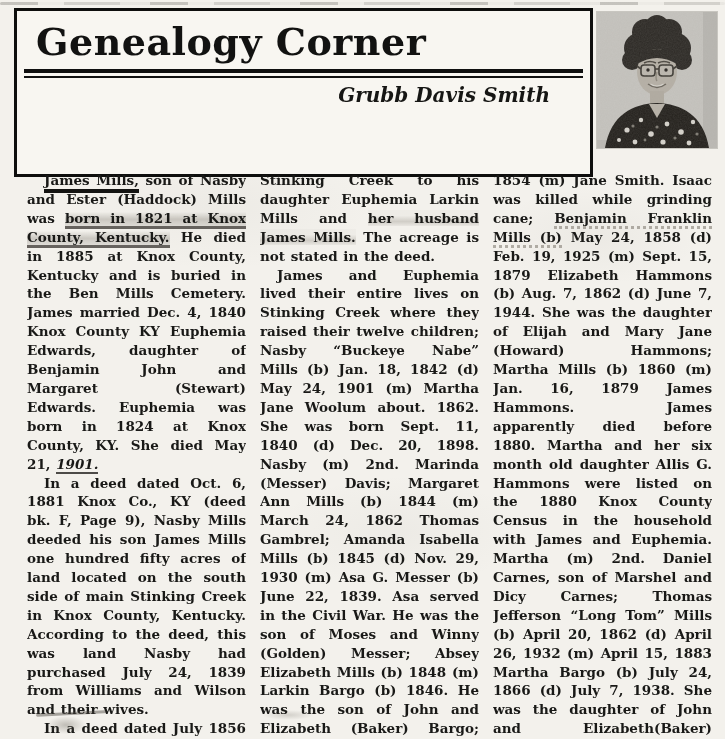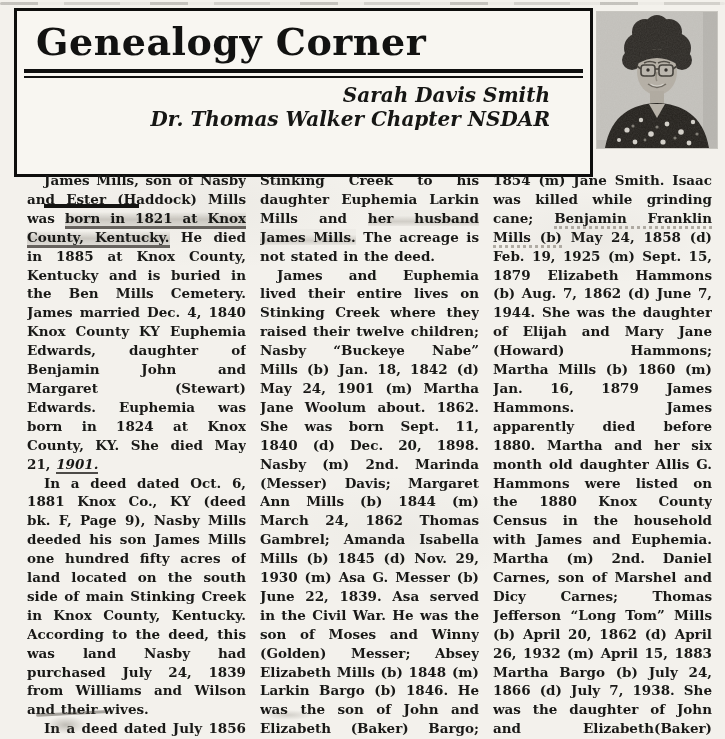--- a/index.html
+++ b/index.html
@@ -69,21 +69,21 @@
   .col{
     width:219px;height:566px;overflow:hidden;
     font-size:13.5px;font-weight:bold;line-height:18.9px;
     text-align:justify;color:#191917;
     -webkit-hyphens:none;hyphens:none;word-spacing:1px;
   }
   .col p{margin:0;}
   .col p.indent{text-indent:17px;}
 
   
-  .mk-heavy-underline{border-bottom:4px solid #141412;padding-bottom:16px;}
+  .mk-heavy-underline{border-bottom:4px solid #141412;padding-bottom:1px;}
   .mk-smudge{
     background:linear-gradient(to bottom, rgba(110,104,94,0) 12%,
       rgba(110,104,94,.30) 58%, rgba(95,89,80,.14) 100%);
     border-bottom:3px solid rgba(48,45,40,.72);
   }
   .mk-smudge-light{
     background:linear-gradient(to bottom, rgba(120,114,104,.04) 35%,
       rgba(120,114,104,.28) 72%, rgba(120,114,104,.08) 100%);
   }
   .mk-smudge-faint{border-bottom:3px dotted rgba(95,89,78,.45);}
@@ -91,22 +91,21 @@
 </style>
 </head>
 <body>
 
 <div class="scan-top"></div>
 
 <div class="masthead-box">
   <div class="masthead-title">Genealogy Corner</div>
   <div class="double-rule"></div>
   <div class="byline">
-    <div>Sarah Davis Smith</div>
-    <div>Dr. Thomas Walker Chapter NSDAR</div>
+    <div>Grubb Davis Smith</div>
   </div>
 </div>
 
 <div class="photo">
   <svg viewBox="0 0 120 136" width="120" height="136" xmlns="http://www.w3.org/2000/svg">
     <defs>
       <filter id="grain" x="0" y="0" width="100%" height="100%">
         <feTurbulence type="fractalNoise" baseFrequency="0.85" numOctaves="2" result="n"></feTurbulence>
         <feColorMatrix in="n" type="matrix" values="0 0 0 0 0.38  0 0 0 0 0.37  0 0 0 0 0.34  0 0 0 0.38 0"></feColorMatrix>
       </filter>

